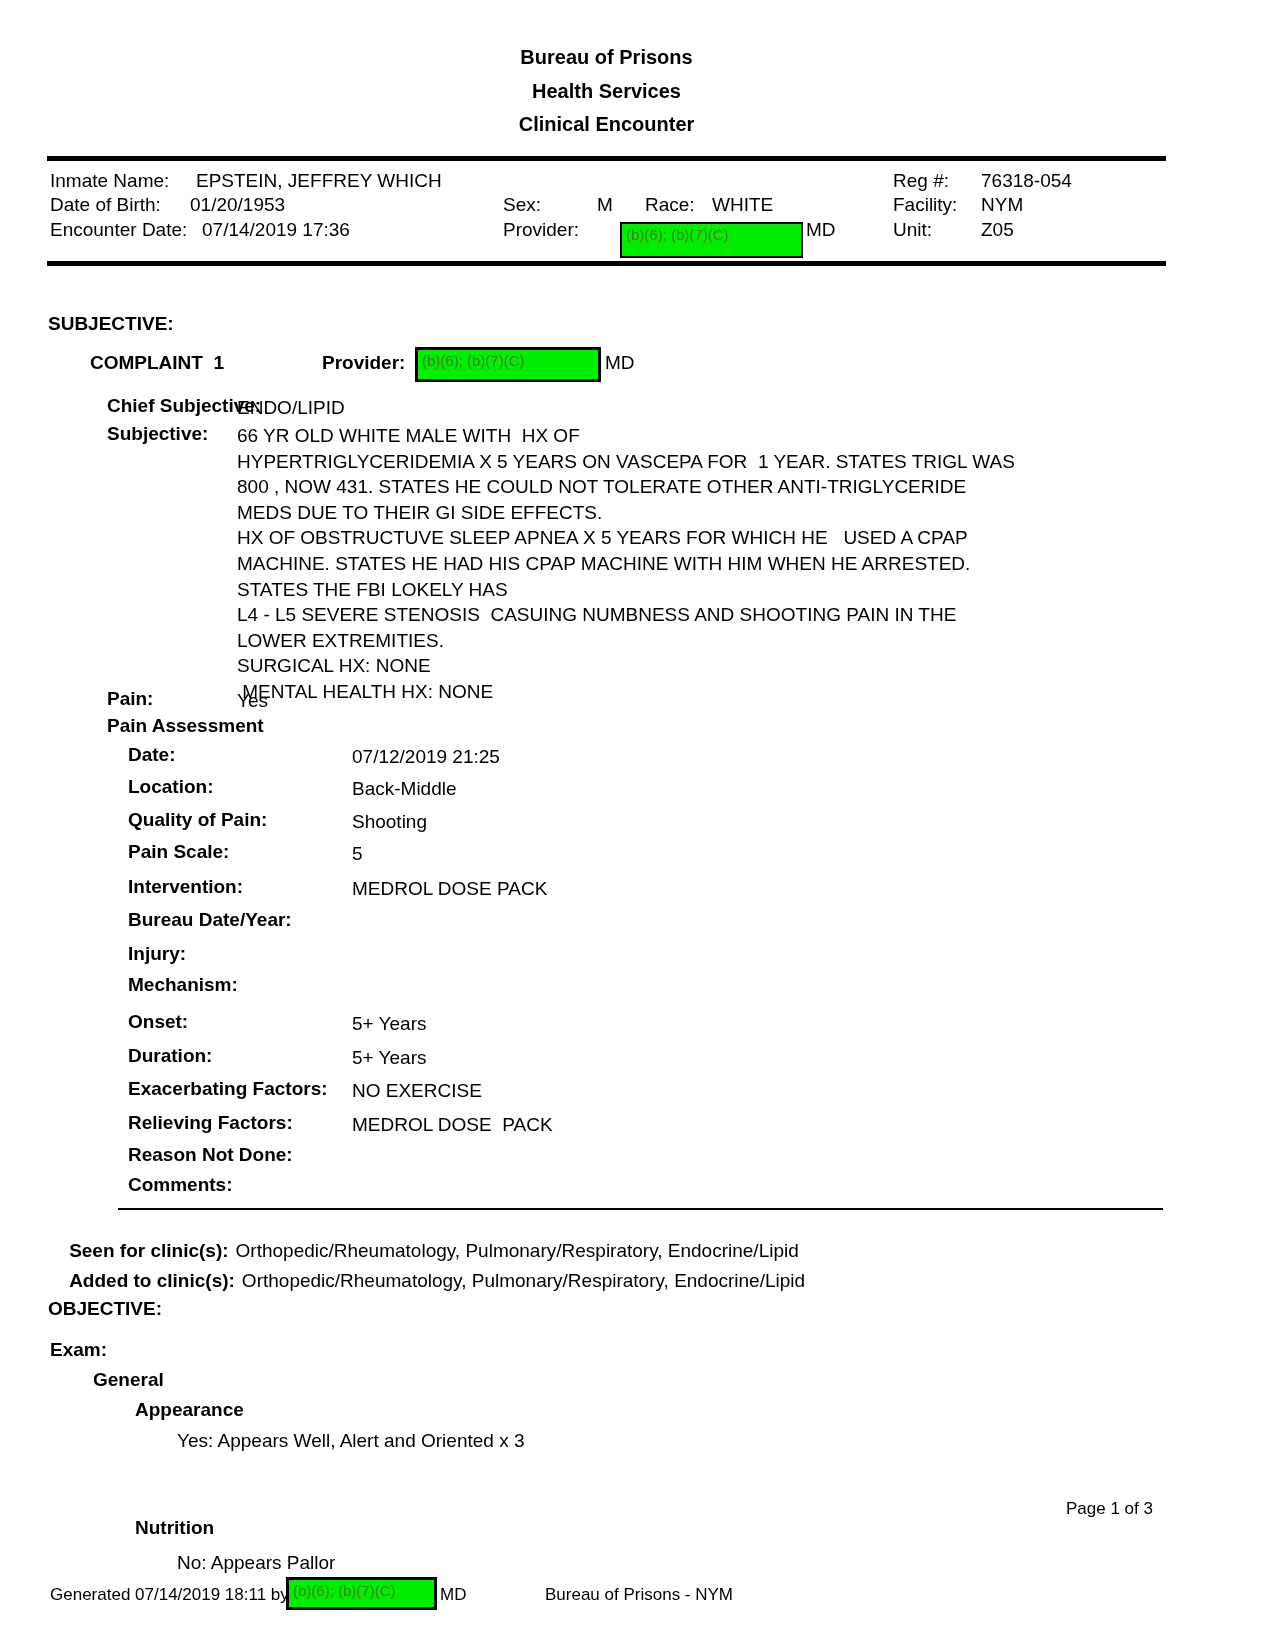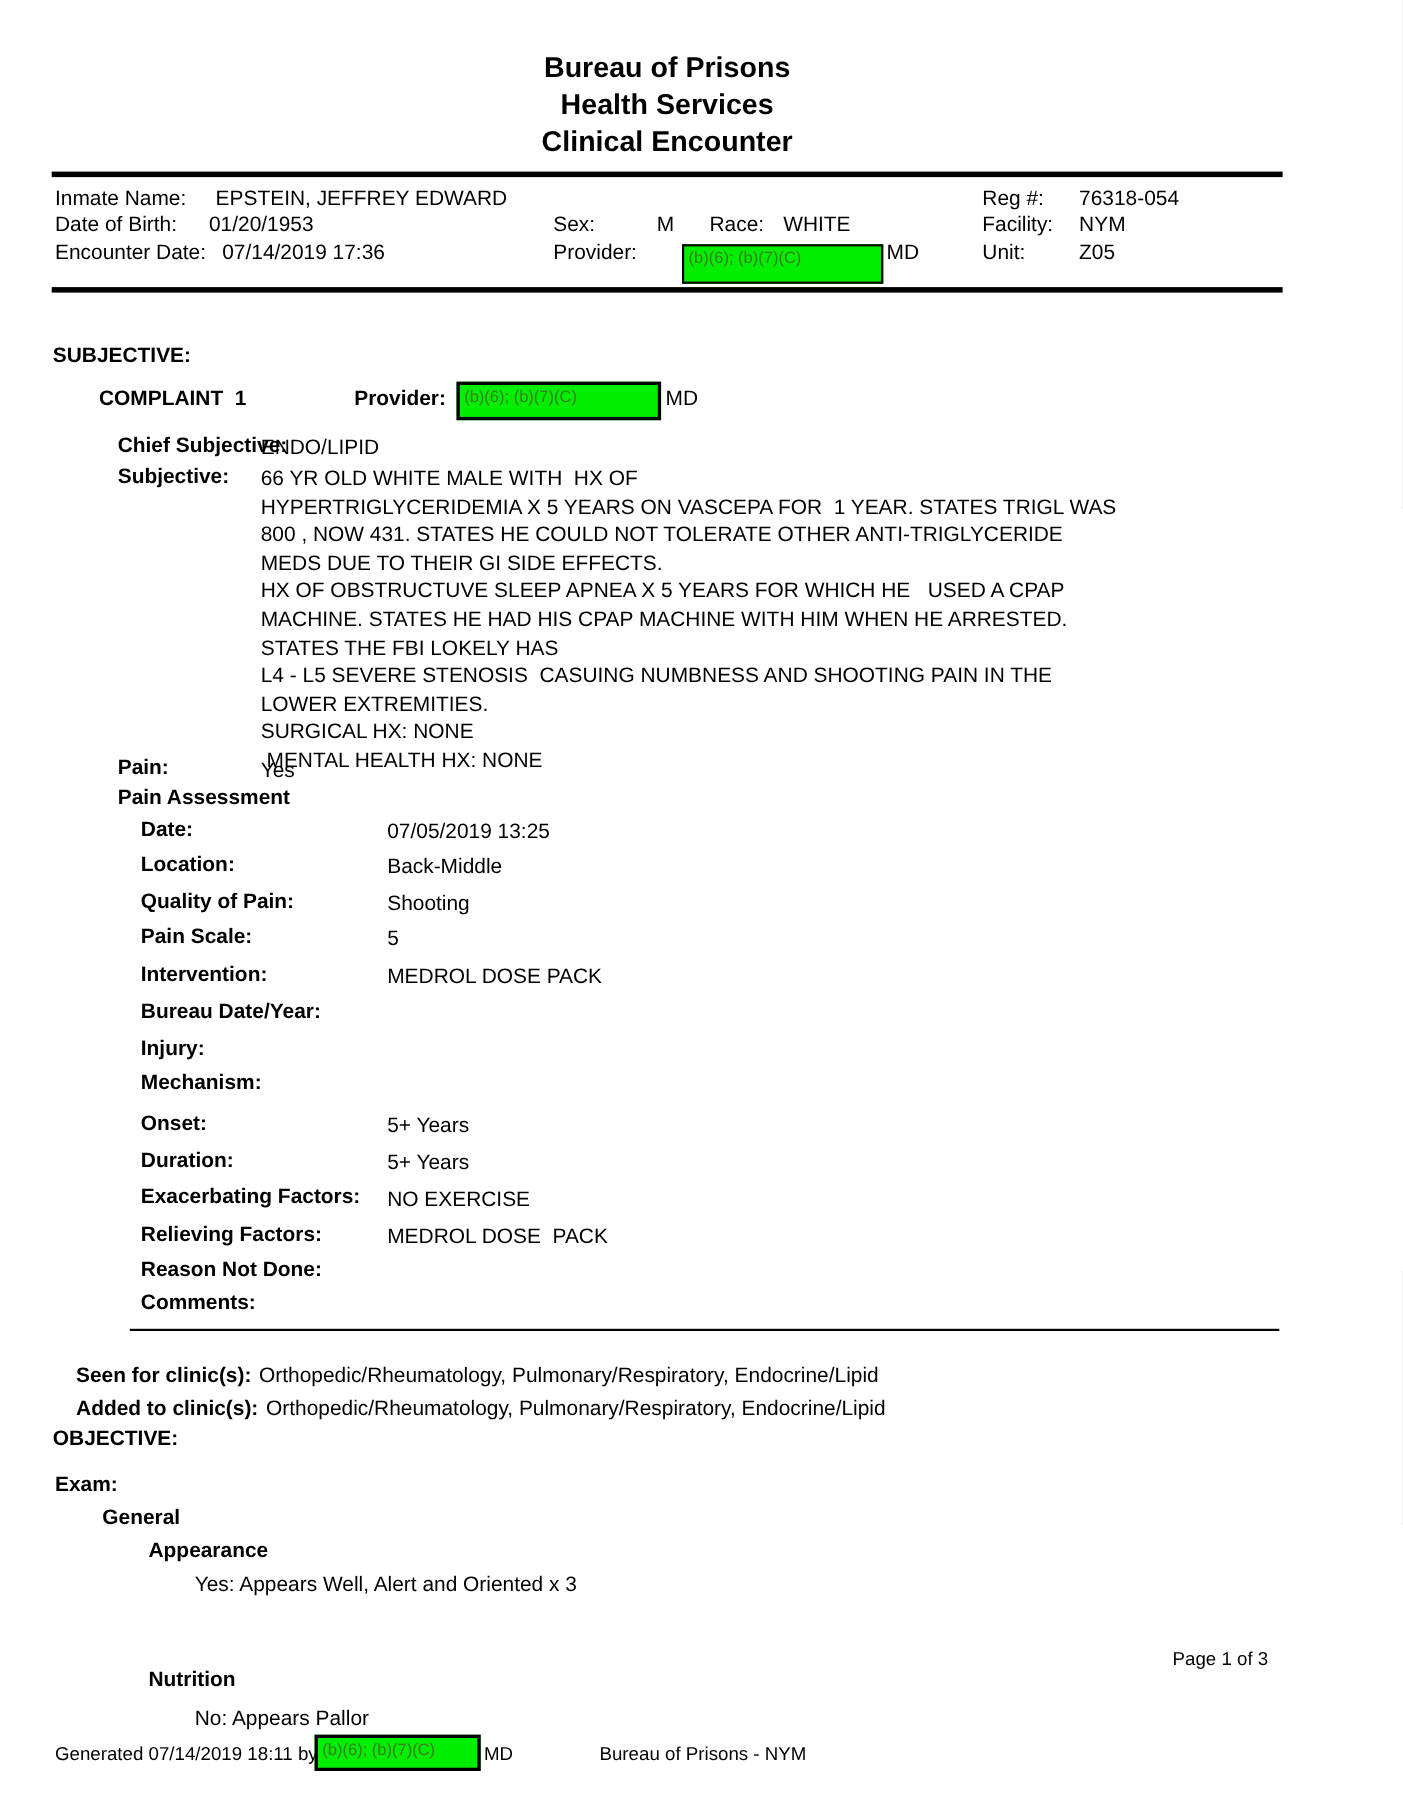--- a/index.html
+++ b/index.html
@@ -10,21 +10,21 @@
     margin:0 auto;
     font-family:"Liberation Sans","DejaVu Sans",sans-serif;
     color:#000;
     font-size:19px;
     overflow:hidden;
   }
   .abs{position:absolute;white-space:pre;}
   .b{font-weight:bold;}
   .title-line{
     position:absolute;left:47px;width:1119px;
-    text-align:center;font-weight:bold;font-size:26px;
+    text-align:center;font-weight:bold;font-size:20px;
   }
   .rule-thick{position:absolute;left:47px;width:1119px;height:5px;background:#000;}
   .rule-thin{position:absolute;left:118px;width:1045px;height:2px;background:#000;}
   .redaction{
     position:absolute;
     background:#00ee00;
     border:2px solid #000;
     box-sizing:border-box;
     color:#3f7d1f;
     font-size:15px;
@@ -44,21 +44,21 @@
 
 <div class="page">
 
   <div class="title-line" style="top:46px">Bureau of Prisons</div>
   <div class="title-line" style="top:113px">Clinical Encounter</div>
   <div class="title-line" style="top:80px">Health Services</div>
 
   <div class="rule-thick" style="top:156px"></div>
 
   <div class="abs" style="left:50px;top:170px">Inmate Name:</div>
-  <div class="abs" style="left:196px;top:170px">EPSTEIN, JEFFREY EDWARD</div>
+  <div class="abs" style="left:196px;top:170px">EPSTEIN, JEFFREY WHICH</div>
   <div class="abs" style="left:893px;top:170px">Reg #:</div>
   <div class="abs" style="left:981px;top:170px">76318-054</div>
 
   <div class="abs" style="left:50px;top:194px">Date of Birth:</div>
   <div class="abs" style="left:190px;top:194px">01/20/1953</div>
   <div class="abs" style="left:503px;top:194px">Sex:</div>
   <div class="abs" style="left:597px;top:194px">M</div>
   <div class="abs" style="left:645px;top:194px">Race:</div>
   <div class="abs" style="left:712px;top:194px">WHITE</div>
   <div class="abs" style="left:893px;top:194px">Facility:</div>
@@ -97,21 +97,21 @@
 LOWER EXTREMITIES.
 SURGICAL HX: NONE
  MENTAL HEALTH HX: NONE</div>
 
   <div class="abs b" style="left:107px;top:688px">Pain:</div>
   <div class="abs" style="left:237px;top:690px">Yes</div>
 
   <div class="abs b" style="left:107px;top:715px">Pain Assessment</div>
 
   <div class="abs b" style="left:128px;top:744px">Date:</div>
-  <div class="abs" style="left:352px;top:746px">07/05/2019 13:25</div>
+  <div class="abs" style="left:352px;top:746px">07/12/2019 21:25</div>
 
   <div class="abs b" style="left:128px;top:776px">Location:</div>
   <div class="abs" style="left:352px;top:778px">Back-Middle</div>
 
   <div class="abs b" style="left:128px;top:809px">Quality of Pain:</div>
   <div class="abs" style="left:352px;top:811px">Shooting</div>
 
   <div class="abs b" style="left:128px;top:841px">Pain Scale:</div>
   <div class="abs" style="left:352px;top:843px">5</div>
 

